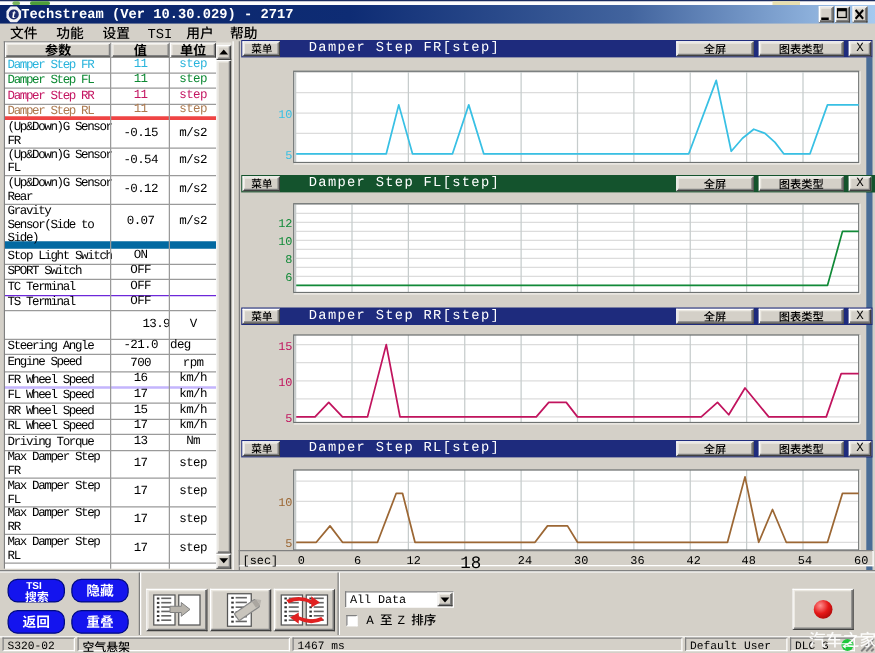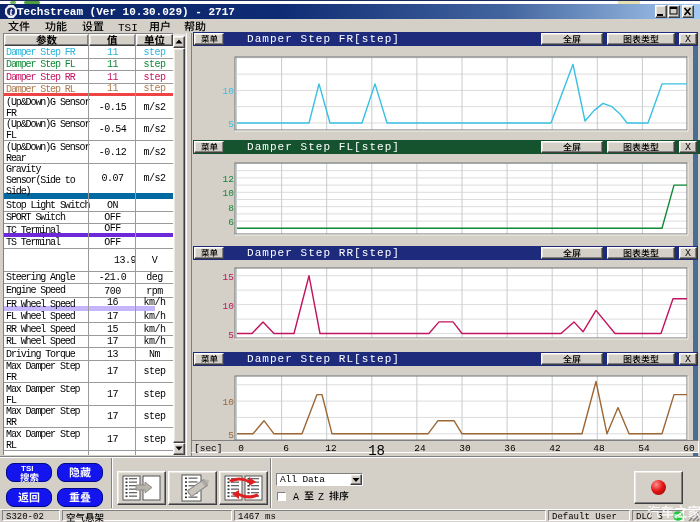--- a/index.html
+++ b/index.html
@@ -155,45 +155,45 @@
 <div class="abs" style="left:0;top:165.0px;width:169px;height:12.5px;border-bottom:1px solid #9a9a9a">
 <div class="abs mono" style="left:2px;top:0.5px;width:84px;font-size:10px;letter-spacing:-1.1px;line-height:11px;color:#000;white-space:nowrap">Stop Light Switch</div>
 <div class="abs mono" style="left:85px;top:50%;transform:translateY(-50%);width:47px;font-size:10px;letter-spacing:-0.5px;text-align:center;color:#000">ON</div>
 <div class="abs mono" style="left:132px;top:50%;transform:translateY(-50%);width:37px;font-size:10px;letter-spacing:-0.5px;text-align:center;color:#000"></div>
 </div>
 <div class="abs" style="left:0;top:177.5px;width:169px;height:12.5px;border-bottom:1px solid #9a9a9a">
 <div class="abs mono" style="left:2px;top:0.5px;width:84px;font-size:10px;letter-spacing:-1.1px;line-height:11px;color:#000;white-space:nowrap">SPORT Switch</div>
 <div class="abs mono" style="left:85px;top:50%;transform:translateY(-50%);width:47px;font-size:10px;letter-spacing:-0.5px;text-align:center;color:#000">OFF</div>
 <div class="abs mono" style="left:132px;top:50%;transform:translateY(-50%);width:37px;font-size:10px;letter-spacing:-0.5px;text-align:center;color:#000"></div>
 </div>
-<div class="abs" style="left:0;top:190.0px;width:169px;height:12.5px;border-bottom:4px solid #6d28d9">
+<div class="abs" style="left:0;top:190.0px;width:169px;height:12.5px;border-bottom:1px solid #6d28d9">
 <div class="abs mono" style="left:2px;top:0.5px;width:84px;font-size:10px;letter-spacing:-1.1px;line-height:11px;color:#000;white-space:nowrap">TC Terminal</div>
 <div class="abs mono" style="left:85px;top:50%;transform:translateY(-50%);width:47px;font-size:10px;letter-spacing:-0.5px;text-align:center;color:#000">OFF</div>
 <div class="abs mono" style="left:132px;top:50%;transform:translateY(-50%);width:37px;font-size:10px;letter-spacing:-0.5px;text-align:center;color:#000"></div>
 </div>
 <div class="abs" style="left:0;top:202.5px;width:169px;height:12.5px;border-bottom:1px solid #9a9a9a">
 <div class="abs mono" style="left:2px;top:0.5px;width:84px;font-size:10px;letter-spacing:-1.1px;line-height:11px;color:#000;white-space:nowrap">TS Terminal</div>
 <div class="abs mono" style="left:85px;top:50%;transform:translateY(-50%);width:47px;font-size:10px;letter-spacing:-0.5px;text-align:center;color:#000">OFF</div>
 <div class="abs mono" style="left:132px;top:50%;transform:translateY(-50%);width:37px;font-size:10px;letter-spacing:-0.5px;text-align:center;color:#000"></div>
 </div>
 <div class="abs" style="left:0;top:215.0px;width:169px;height:22.5px;border-bottom:1px solid #9a9a9a">
 <div class="abs mono" style="left:85px;top:50%;transform:translateY(-50%);width:47px;font-size:10px;letter-spacing:-0.5px;text-align:right;color:#000">13.9</div>
 <div class="abs mono" style="left:132px;top:50%;transform:translateY(-50%);width:37px;font-size:10px;letter-spacing:-0.5px;text-align:center;color:#000">V</div>
 </div>
 <div class="abs" style="left:0;top:237.5px;width:169px;height:12.5px;border-bottom:1px solid #9a9a9a">
 <div class="abs mono" style="left:2px;top:0.5px;width:84px;font-size:10px;letter-spacing:-1.1px;line-height:11px;color:#000;white-space:nowrap">Steering Angle</div>
 <div class="abs mono" style="left:85px;top:50%;transform:translateY(-50%);width:47px;font-size:10px;letter-spacing:-0.5px;text-align:center;color:#000">-21.0</div>
-<div class="abs mono" style="left:132px;top:50%;transform:translateY(-50%);width:37px;font-size:10px;letter-spacing:-0.5px;text-align:center;color:#000">deg</div>
+<div class="abs mono" style="left:132px;top:50%;transform:translateY(-50%);width:37px;font-size:10px;letter-spacing:-0.5px;color:#000">deg</div>
 </div>
 <div class="abs" style="left:0;top:250.0px;width:169px;height:14.0px;border-bottom:1px solid #9a9a9a">
 <div class="abs mono" style="left:2px;top:0.5px;width:84px;font-size:10px;letter-spacing:-1.1px;line-height:11px;color:#000;white-space:nowrap">Engine Speed</div>
 <div class="abs mono" style="left:85px;top:50%;transform:translateY(-50%);width:47px;font-size:10px;letter-spacing:-0.5px;text-align:center;color:#000">700</div>
 <div class="abs mono" style="left:132px;top:50%;transform:translateY(-50%);width:37px;font-size:10px;letter-spacing:-0.5px;text-align:center;color:#000">rpm</div>
 </div>
-<div class="abs" style="left:0;top:264.0px;width:151px;height:12.5px;border-bottom:5px solid #c4b5fd">
+<div class="abs" style="left:0;top:264.0px;width:181px;height:12.5px;border-bottom:2px solid #c4b5fd">
 <div class="abs mono" style="left:2px;top:0.5px;width:84px;font-size:10px;letter-spacing:-1.1px;line-height:11px;color:#000;white-space:nowrap">FR Wheel Speed</div>
 <div class="abs mono" style="left:85px;top:50%;transform:translateY(-50%);width:47px;font-size:10px;letter-spacing:-0.5px;text-align:center;color:#000">16</div>
 <div class="abs mono" style="left:132px;top:50%;transform:translateY(-50%);width:37px;font-size:10px;letter-spacing:-0.5px;text-align:center;color:#000">km/h</div>
 </div>
 <div class="abs" style="left:0;top:276.5px;width:169px;height:12.5px;border-bottom:1px solid #9a9a9a">
 <div class="abs mono" style="left:2px;top:0.5px;width:84px;font-size:10px;letter-spacing:-1.1px;line-height:11px;color:#000;white-space:nowrap">FL Wheel Speed</div>
 <div class="abs mono" style="left:85px;top:50%;transform:translateY(-50%);width:47px;font-size:10px;letter-spacing:-0.5px;text-align:center;color:#000">17</div>
 <div class="abs mono" style="left:132px;top:50%;transform:translateY(-50%);width:37px;font-size:10px;letter-spacing:-0.5px;text-align:center;color:#000">km/h</div>
 </div>
 <div class="abs" style="left:0;top:289.0px;width:169px;height:12.5px;border-bottom:1px solid #9a9a9a">

